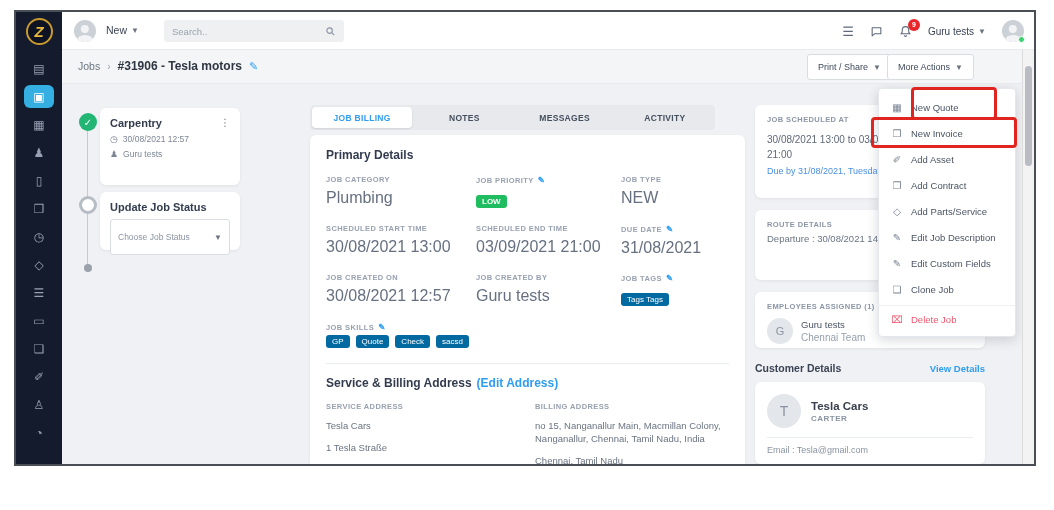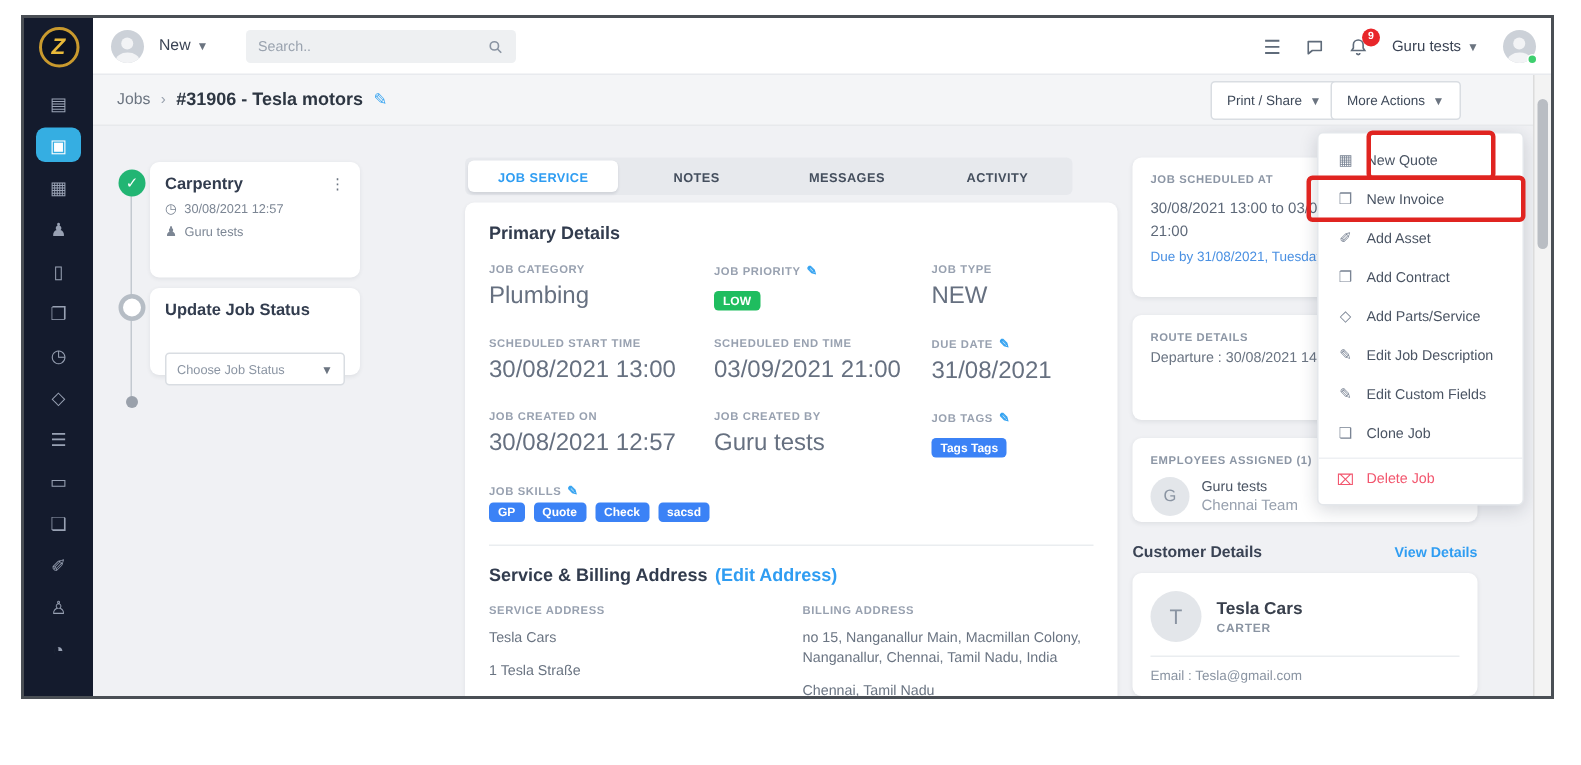--- a/index.html
+++ b/index.html
@@ -57,34 +57,34 @@
   .tl-node-open { position:absolute; left:17px; top:112px; width:18px; height:18px; border-radius:50%; background:#fff; border:3px solid #b6bdc5; z-index:2; }
   .tl-node-end { position:absolute; left:22px; top:180px; width:8px; height:8px; border-radius:50%; background:#9aa1ab; z-index:2; }
   .card { background:#fff; border-radius:6px; box-shadow:0 1px 3px rgba(40,50,70,.08); }
   .status-card { position:absolute; left:38px; top:24px; width:140px; height:77px; padding:9px 10px; }
   .status-title-row { display:flex; justify-content:space-between; }
   .status-title { font-size:11px; font-weight:bold; color:#323c4e; }
   .kebab { color:#6b7480; font-size:10px; }
   .meta-row { display:flex; align-items:center; gap:5px; margin-top:5px; font-size:8.5px; color:#7c8694; }
   .meta-ic { font-size:9px; color:#7c8694; }
   .update-card { position:absolute; left:38px; top:108px; width:140px; height:58px; padding:9px 10px; }
-  .select { margin-top:22px; height:22px; border:1px solid #d9dde2; border-radius:3px; background:#fff; display:flex; align-items:center; justify-content:space-between; padding:0 7px; font-size:8.5px; color:#8a94a2;text-align:right; }
+  .select { margin-top:6px; height:36px; border:1px solid #d9dde2; border-radius:3px; background:#fff; display:flex; align-items:center; justify-content:space-between; padding:0 7px; font-size:8.5px; color:#8a94a2;text-align:right; }
 
   
   .tabs { position:absolute; left:248px; top:21px; width:405px; height:25px; background:#e7e9ed; border-radius:4px; display:flex; }
   .tab { flex:1; display:flex; align-items:center; justify-content:center; font-size:8.5px; font-weight:bold; letter-spacing:.3px; color:#454f5e; }
   .tab.active { background:#fff; color:#2f9df2; border-radius:4px; margin:2px; box-shadow:0 1px 2px rgba(40,50,70,.12); }
   .detail-card { position:absolute; left:248px; top:51px; width:435px; height:329px; background:#fff; border-radius:6px 6px 0 0; box-shadow:0 1px 3px rgba(40,50,70,.08); padding:13px 16px; overflow:hidden; }
   .sec-title { font-size:12px; font-weight:bold; color:#323c4e; }
   .fields-grid { margin-top:13px; display:grid; grid-template-columns:150px 145px 1fr; row-gap:16px; }
   .f-label { font-size:7.5px; font-weight:bold; letter-spacing:.4px; color:#98a1b0; display:flex; gap:4px; align-items:center; }
   .f-label .edit-ic { font-size:8.5px; }
   .f-value { margin-top:5px; font-size:16px; color:#667080; }
   .badge-green { display:inline-block; background:#1fbd5f; color:#fff; font-size:8px; font-weight:bold; padding:2px 6px; border-radius:3px; }
-  .badge-blue { display:inline-block; background:#3b82f6; color:#fff; font-size:8px; font-weight:bold; padding:2px 6px; border-radius:3px; }
+  .badge-blue { display:inline-block; background:#0369a1; color:#fff; font-size:8px; font-weight:normal; padding:2px 6px; border-radius:3px; }
   .skills-row { margin-top:3px; display:flex; gap:6px; }
   .divider { border:0; border-top:1px solid #eaedf0; margin:15px 0 12px 0; }
   .addr-title-row { display:flex; gap:5px; align-items:flex-start; }
   .addr-edit { font-size:12px; font-weight:bold; color:#2f9df2; }
   .addr-grid { margin-top:12px; display:grid; grid-template-columns:209px 1fr; }
   .addr-line { font-size:9.5px; color:#6a7482; margin-top:9px; line-height:1.35; }
 
   
   .rcard { position:absolute; left:693px; width:230px; padding:10px 12px; }
   .r-label { font-size:7.5px; font-weight:bold; letter-spacing:.4px; color:#8c96a5; }
@@ -236,21 +236,21 @@
 
     <div class="card update-card">
       <div class="status-title">Update Job Status</div>
       <div class="select">
         <span>Choose Job Status</span>
         <span class="caret">▼</span>
       </div>
     </div>
 
     <div class="tabs">
-      <div class="tab active">JOB SERVICE</div>
+      <div class="tab active">JOB BILLING</div>
       <div class="tab">NOTES</div>
       <div class="tab">MESSAGES</div>
       <div class="tab">ACTIVITY</div>
     </div>
 
     <div class="detail-card">
       <div class="sec-title">Primary Details</div>
 
       <div class="fields-grid">
         <div>

